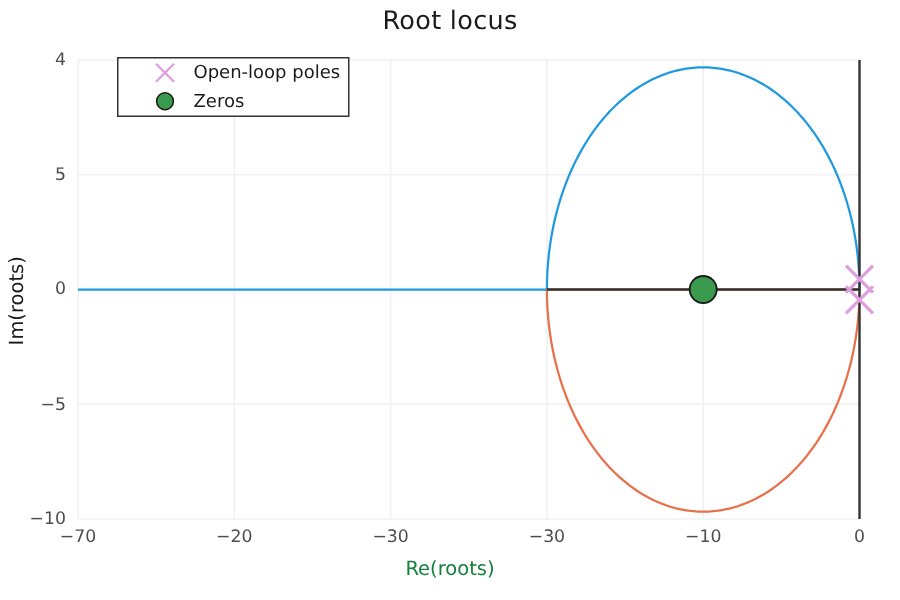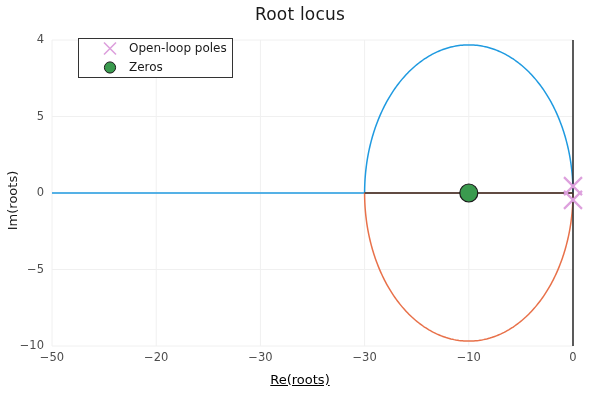--- a/index.html
+++ b/index.html
@@ -40,21 +40,21 @@
     left:44px;
     transform:translateY(-50%);
     text-align:right;
     font-size:11.5px;color:#4d4d4d;
     white-space:nowrap;
   }
   .ytick span{position:absolute;right:0;top:-8px;display:block;}
 
   #xlabel{
     position:absolute;left:0;top:372px;width:600px;
-    text-align:center;font-size:13px;color:#000000;text-decoration:underline;
+    text-align:center;font-size:13px;color:#15803d;
   }
   #ylabel{
     position:absolute;
     left:-78px;top:193px;
     width:180px;
     text-align:center;font-size:13px;color:#1a1a1a;
     transform:rotate(-90deg);
     transform-origin:50% 50%;
     margin-left:0;
   }
@@ -121,21 +121,21 @@
         </g>
       <g id="marker-layer">
           <circle cx="416.8" cy="153" r="9" fill="#3a9a4e" stroke="#1a1a1a" stroke-width="1.2"></circle>
           <path d="M 512 137.115 L 530 155.115 M 530 137.115 L 512 155.115" stroke="#dda0dd" stroke-width="2.2" fill="none"></path>
           <path d="M 512 150.885 L 530 168.885 M 530 150.885 L 512 168.885" stroke="#dda0dd" stroke-width="2.2" fill="none"></path>
         </g>
     </svg>
   </div>
 
   <div id="xticks-layer">
-      <div class="xtick" style="left: 52px;">−50</div>
+      <div class="xtick" style="left: 52px;">−70</div>
       <div class="xtick" style="left: 156.2px;">−20</div>
       <div class="xtick" style="left: 260.4px;">−30</div>
       <div class="xtick" style="left: 364.6px;">−30</div>
       <div class="xtick" style="left: 468.8px;">−10</div>
       <div class="xtick" style="left: 573px;">0</div>
     </div>
   <div id="yticks-layer">
       <div class="ytick" style="top: 346px; width: 0px;">
         <span>−10</span>
       </div>

